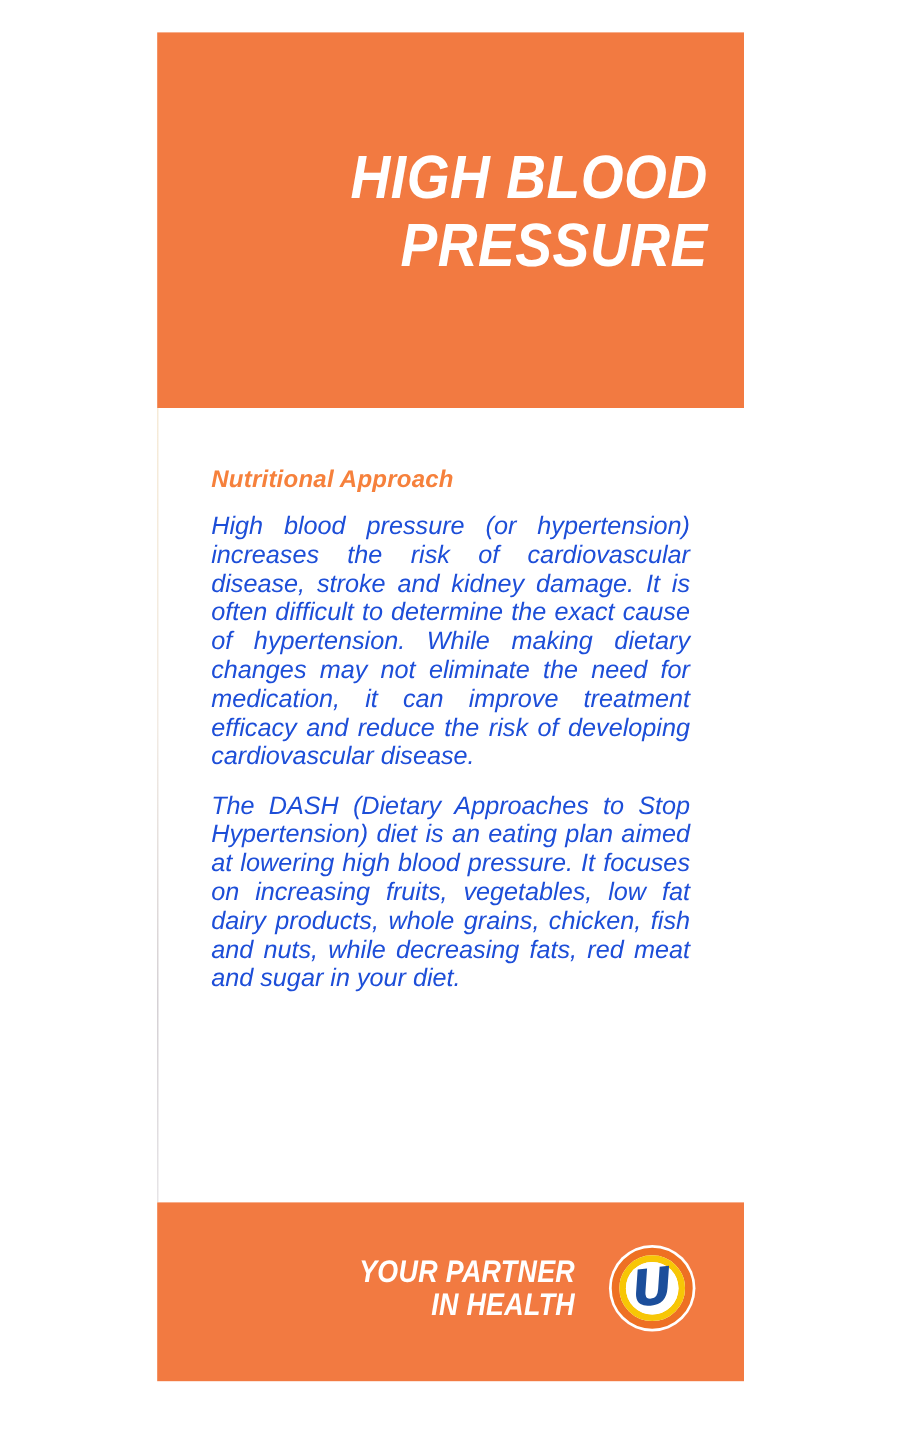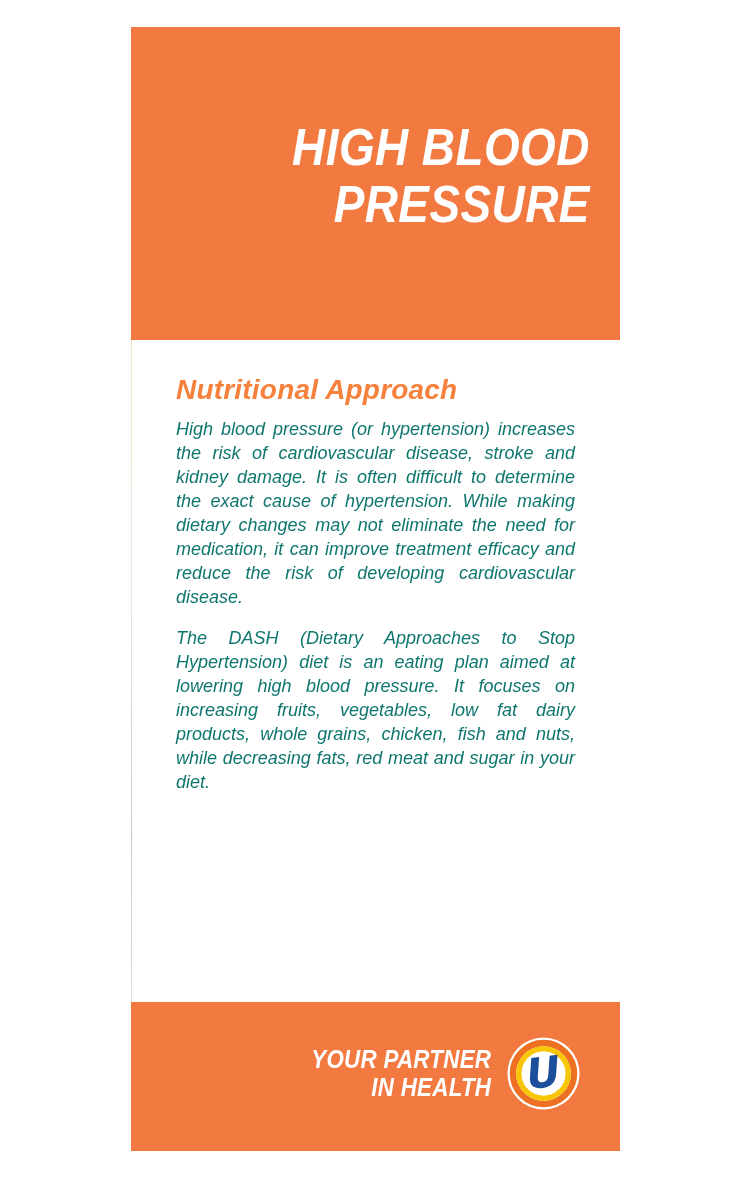--- a/index.html
+++ b/index.html
@@ -57,43 +57,43 @@
     top: 0;
     width: 1px;
     height: 100%;
     background: linear-gradient(to bottom,
       rgba(243, 228, 203, 0.95) 0%,
       rgba(233, 222, 210, 0.75) 40%,
       rgba(185, 178, 184, 0.75) 75%,
       rgba(200, 195, 200, 0.55) 100%);
   }
   .section-heading {
-    margin: 0 0 13px 0;
+    margin: 10px 0 13px 0;
     color: #F6813C;
-    font-size: 28px;
+    font-size: 20px;
     line-height: 28px;
     font-weight: bold;
     letter-spacing: 0.2px;
   }
   .section-body {
     margin: 0 0 17px 0;
-    color: #0f766e;
-    font-size: 18px;
+    color: #1d4ed8;
+    font-size: 21px;
     line-height: 24px;
     text-align: justify;
   }
   
   .footer {
     position: relative;
     height: 149px;
     background: #F27A41;
     display: flex;
     align-items: center;
     justify-content: flex-end;
-    gap: 16px;
+    gap: 28px;
     box-sizing: border-box;
     padding-right: 40px;
     padding-left: 16px;
   }
   .tagline {
     text-align: right;
     color: #ffffff;
     font-weight: bold;
     font-size: 26px;
     line-height: 27.5px;

